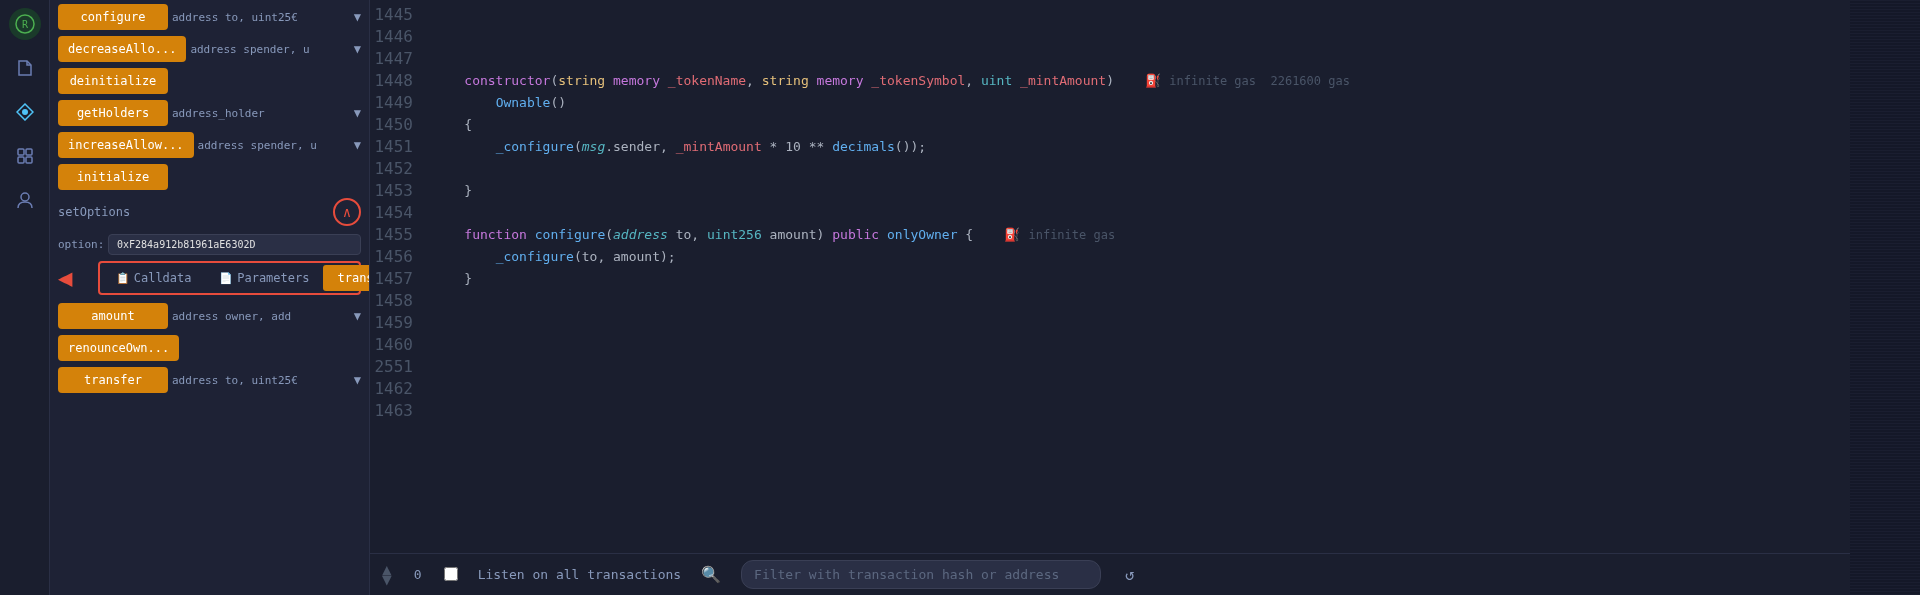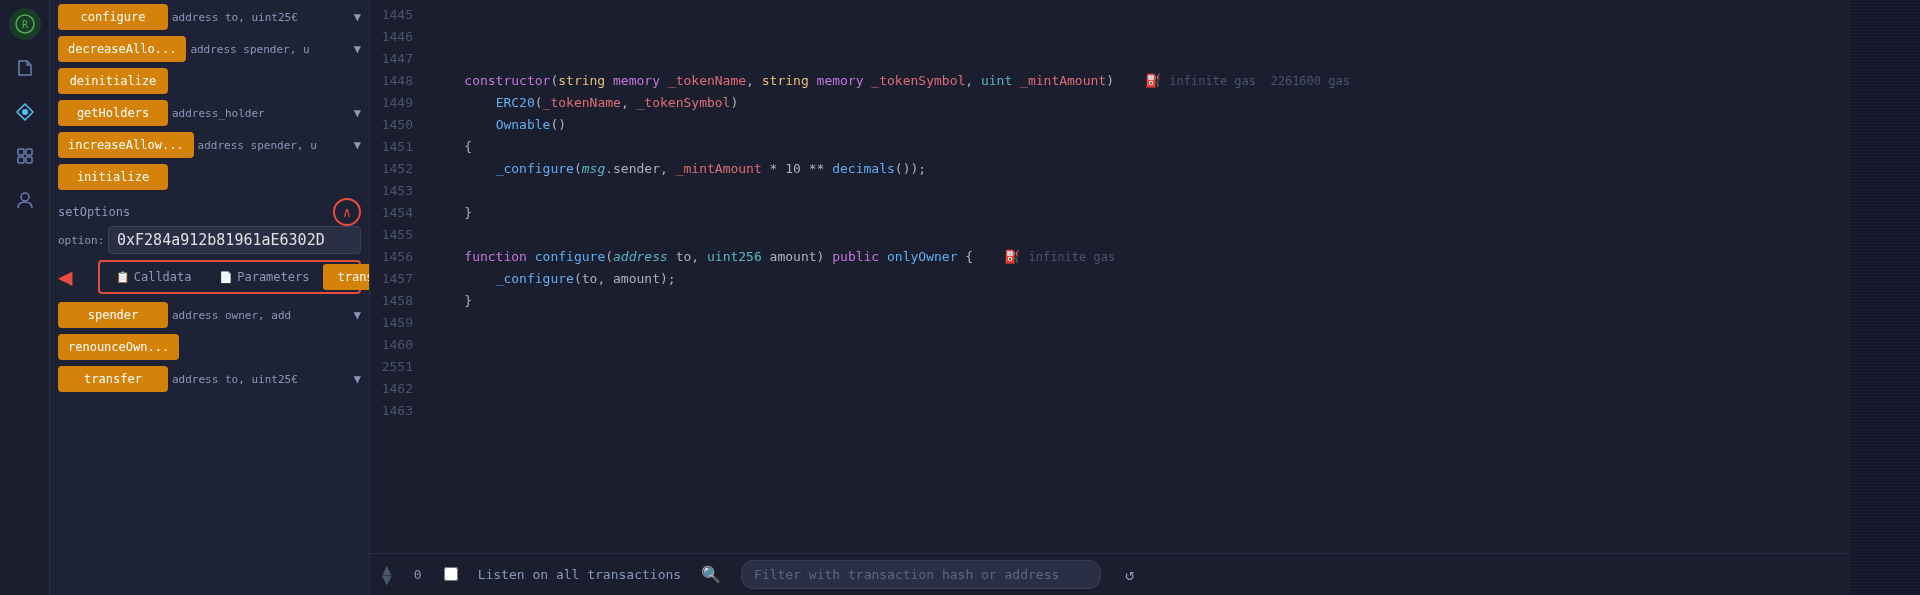--- a/index.html
+++ b/index.html
@@ -83,21 +83,21 @@
     .func-chevron {
       color: #8899bb;
       font-size: 12px;
       cursor: pointer;
     }
 
     
     .set-options-label {
       color: #8899bb;
       font-size: 12px;
-      margin: 8px 0 0 0;
+      margin: 8px 0 8px 0;
       display: flex;
       align-items: center;
       justify-content: space-between;
     }
     .set-options-chevron {
       width: 28px;
       height: 28px;
       border: 2px solid #e74c3c;
       border-radius: 50%;
       display: flex;
@@ -116,21 +116,21 @@
       color: #8899bb;
       font-size: 11px;
       min-width: 50px;
     }
     .option-input {
       background: #2a2f45;
       border: 1px solid #3a3f55;
       color: #e0e0e0;
       padding: 4px 8px;
       border-radius: 4px;
-      font-size: 15px;
+      font-size: 10px;
       flex: 1;
       font-family: inherit;
     }
 
     
     .action-row {
       display: flex;
       align-items: center;
       gap: 0;
       margin-bottom: 8px;
@@ -172,21 +172,21 @@
       flex: 1;
       overflow: hidden;
       display: flex;
     }
     .line-numbers {
       width: 55px;
       background: #1a1e2e;
       padding: 4px 0;
       text-align: right;
       color: #4a5568;
-      font-size: 13px;
+      font-size: 16px;
       line-height: 22px;
       padding-right: 12px;
       user-select: none;
       flex-shrink: 0;
     }
     .code-lines {
       flex: 1;
       padding: 4px 0 4px 8px;
       overflow: hidden;
     }
@@ -390,21 +390,21 @@
       <button class="action-btn active">
         <span>transact</span>
       </button>
     </div>
 
     <div style="position:absolute; left:-40px; top:50%; transform:translateY(-50%); color:#e74c3c; font-size:24px; pointer-events:none;">◀</div>
 
   </div>
 
   <div class="func-btn-row">
-    <button class="func-btn orange">spender</button>
+    <button class="func-btn orange">amount</button>
     <span class="func-label">address owner, add</span>
     <span class="func-chevron">▼</span>
   </div>
 
   <div class="func-btn-row">
     <button class="func-btn orange">renounceOwn...</button>
   </div>
 
   <div class="func-btn-row">
     <button class="func-btn orange">transfer</button>
@@ -434,21 +434,20 @@
       <div>1460</div>
       <div>2551</div>
       <div>1462</div>
       <div>1463</div>
     </div>
     <div class="code-lines">
       <div class="code-line">&nbsp;</div>
       <div class="code-line">&nbsp;</div>
       <div class="code-line">&nbsp;</div>
       <div class="code-line">    <span class="kw-constructor">constructor</span>(<span class="kw-string">string</span> <span class="kw-memory">memory</span> <span class="kw-param">_tokenName</span>, <span class="kw-string">string</span> <span class="kw-memory">memory</span> <span class="kw-param">_tokenSymbol</span>, <span class="kw-uint">uint</span> <span class="kw-param">_mintAmount</span>)    <span class="gas-icon">⛽</span> <span class="kw-gas">infinite gas  2261600 gas</span></div>
-      <div class="code-line">        <span class="kw-func-name">ERC20</span>(<span class="kw-param">_tokenName</span>, <span class="kw-param">_tokenSymbol</span>)</div>
       <div class="code-line">        <span class="kw-func-name">Ownable</span>()</div>
       <div class="code-line">    <span class="brace">{</span></div>
       <div class="code-line">        <span class="kw-func-name">_configure</span>(<span class="kw-address">msg</span>.sender, <span class="kw-param">_mintAmount</span> * 10 ** <span class="kw-func-name">decimals</span>());</div>
       <div class="code-line">&nbsp;</div>
       <div class="code-line">    <span class="brace">}</span></div>
       <div class="code-line">&nbsp;</div>
       <div class="code-line">    <span class="kw-function">function</span> <span class="kw-func-name">configure</span>(<span class="kw-address">address</span> to, <span class="kw-uint">uint256</span> amount) <span class="kw-public">public</span> <span class="kw-func-name">onlyOwner</span> <span class="brace">{</span>    <span class="gas-icon">⛽</span> <span class="kw-gas">infinite gas</span></div>
       <div class="code-line">        <span class="kw-func-name">_configure</span>(to, amount);</div>
       <div class="code-line">    <span class="brace">}</span></div>
       <div class="code-line">&nbsp;</div>

